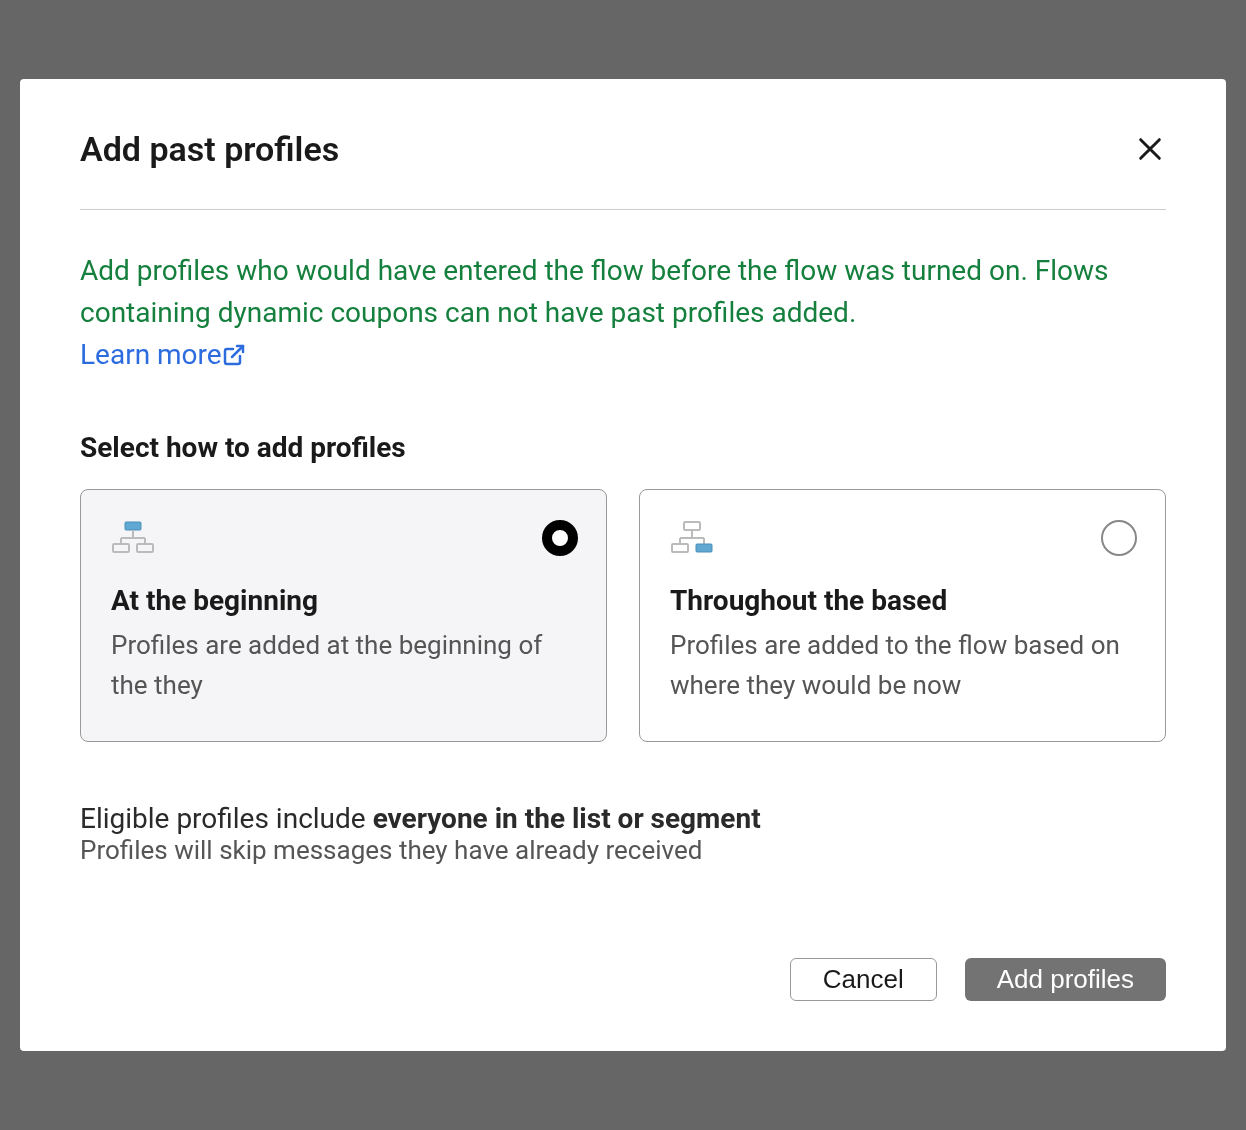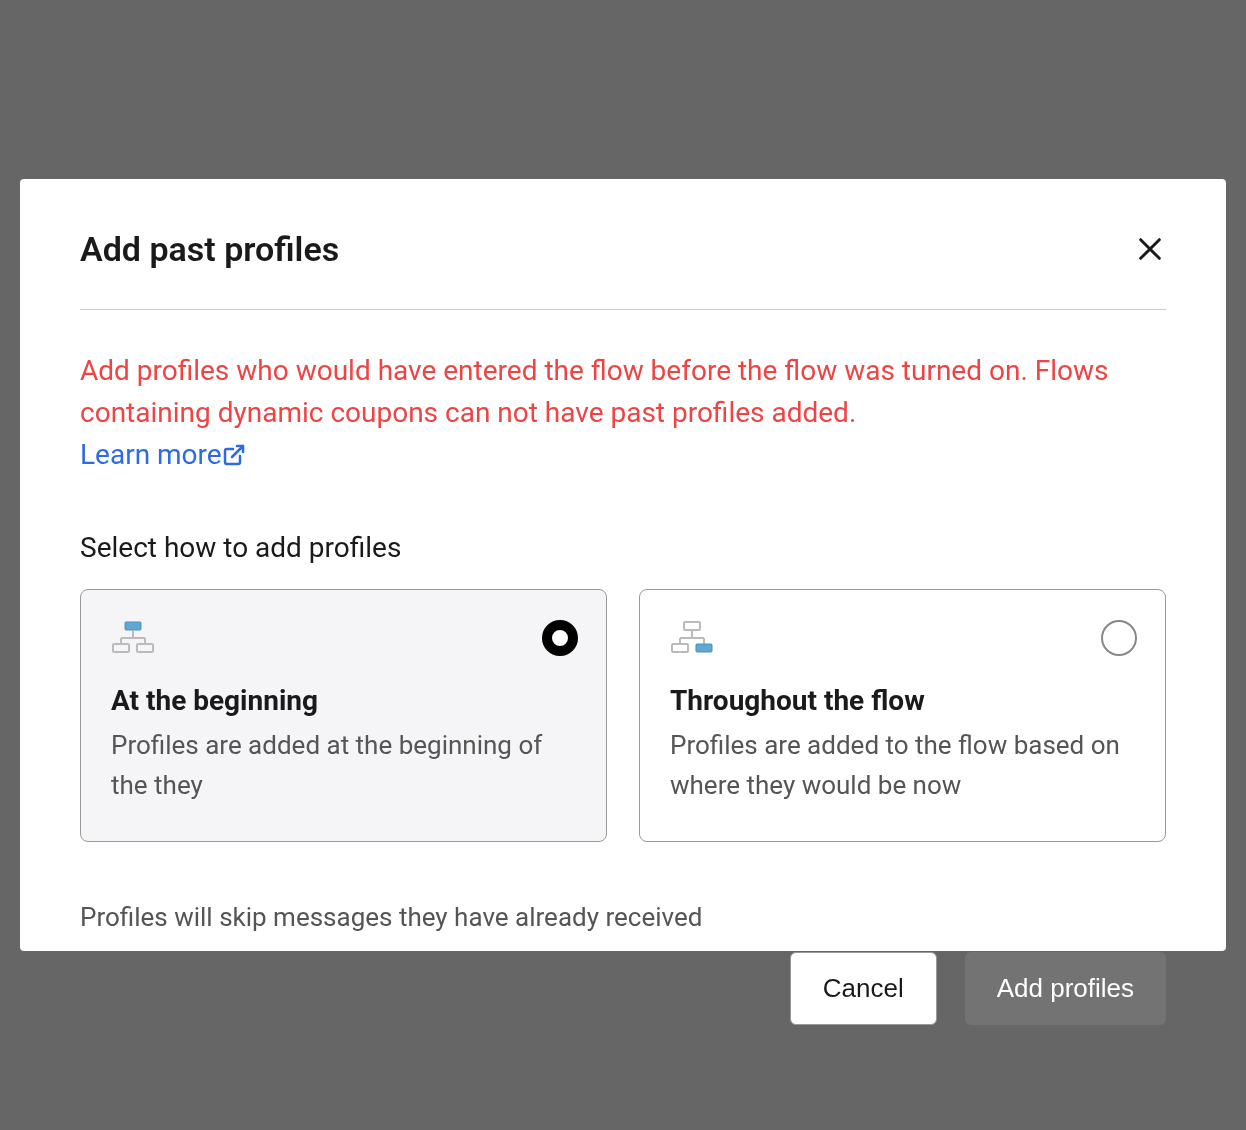--- a/index.html
+++ b/index.html
@@ -14,21 +14,21 @@
       width: 1246px;
       height: 1130px;
       display: flex;
       align-items: center;
       justify-content: center;
     }
     
     .modal {
       background: #fff;
       width: 1206px;
-      height: 772px;
+      height: 972px;
       border-radius: 4px;
       padding: 50px 60px 50px 60px;
       display: flex;
       flex-direction: column;
     }
     
     .modal-header {
       display: flex;
       justify-content: space-between;
       align-items: center;
@@ -59,41 +59,41 @@
     }
     
     .modal-body {
       flex: 1;
       padding-top: 40px;
     }
     
     .description {
       font-size: 28px;
       line-height: 1.5;
-      color: #ef4444;
+      color: #15803d;
     }
     
     .learn-more {
       color: #2d6cdf;
       text-decoration: none;
       display: inline-flex;
       align-items: center;
       gap: 0;
       font-size: 28px;
       margin-top: 4px;
     }
     
     .learn-more svg {
       width: 24px;
       height: 24px;
     }
     
     .section-label {
       font-size: 28px;
-      font-weight: 400;
+      font-weight: 700;
       color: #1a1a1a;
       margin-top: 60px;
       margin-bottom: 25px;
     }
     
     .options-row {
       display: flex;
       gap: 32px;
     }
     
@@ -173,21 +173,21 @@
     .modal-footer {
       display: flex;
       justify-content: flex-end;
       gap: 28px;
       padding-top: 20px;
     }
     
     .btn {
       font-size: 26px;
       font-weight: 500;
-      padding: 20px 32px;
+      padding: 5px 32px;
       border-radius: 6px;
       cursor: pointer;
       border: none;
     }
     
     .btn-secondary {
       background: #fff;
       color: #1a1a1a;
       border: 1px solid #999;
     }
@@ -252,27 +252,30 @@
             <rect x="14" y="2" width="16" height="8" rx="1" fill="none" stroke="#bbb" stroke-width="2"></rect>
             <line x1="22" y1="10" x2="22" y2="18" stroke="#bbb" stroke-width="2"></line>
             <line x1="10" y1="18" x2="34" y2="18" stroke="#bbb" stroke-width="2"></line>
             <line x1="10" y1="18" x2="10" y2="24" stroke="#bbb" stroke-width="2"></line>
             <line x1="34" y1="18" x2="34" y2="24" stroke="#bbb" stroke-width="2"></line>
             <rect x="2" y="24" width="16" height="8" rx="1" fill="none" stroke="#bbb" stroke-width="2"></rect>
             <rect x="26" y="24" width="16" height="8" rx="1" fill="#5fa8d3" stroke="#4a8fb8" stroke-width="1"></rect>
           </svg>
         </div>
         <div class="radio-indicator unselected"></div>
-        <h3 class="option-title">Throughout the flow</h3>
+        <h3 class="option-title">Throughout the based</h3>
         <p class="option-desc">Profiles are added to the flow based on where they would be now</p>
       </div>
 
     </div>
     
     <div class="eligible-section">
+      <p class="eligible-text">
+        <span>Eligible profiles include </span><span class="bold">everyone in the list or segment</span>
+      </p>
       <p class="skip-note">Profiles will skip messages they have already received</p>
     </div>
     
   </div>
 
   <div class="modal-footer">
     <button class="btn btn-secondary">Cancel</button>
     <button class="btn btn-primary">Add profiles</button>
   </div>
 

